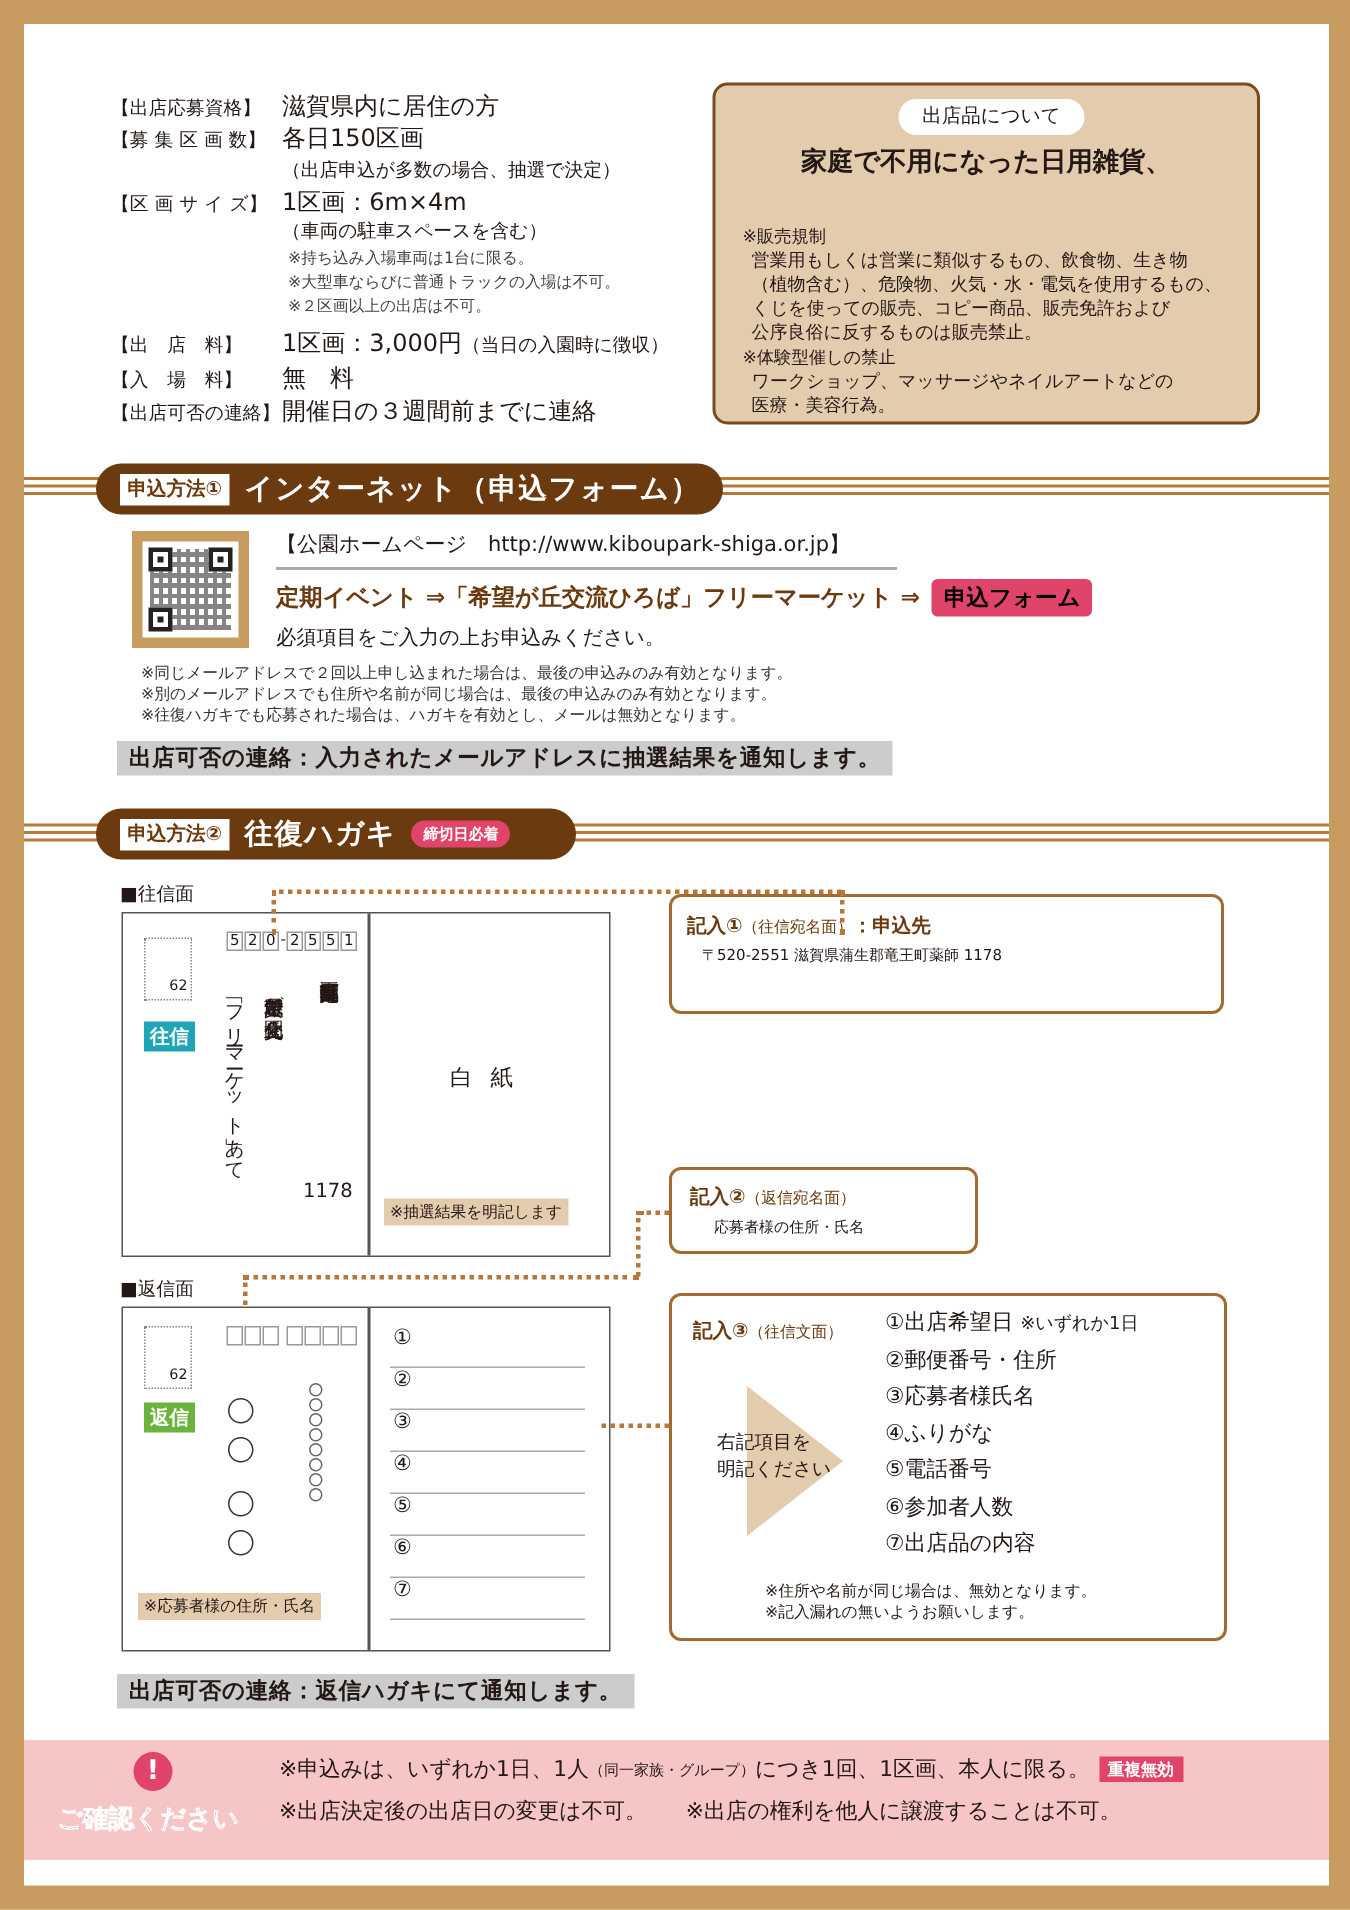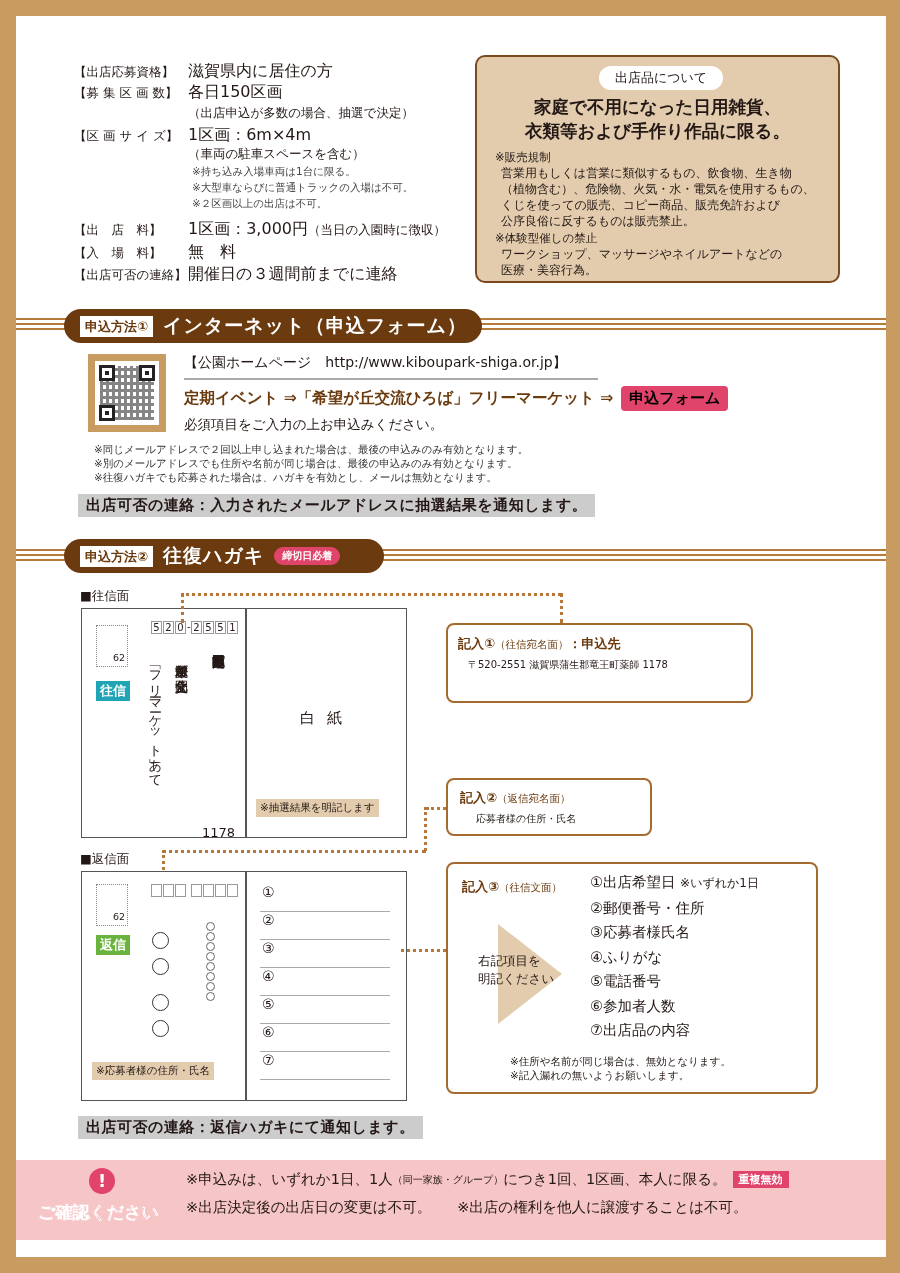--- a/index.html
+++ b/index.html
@@ -1,19 +1,19 @@
 <!DOCTYPE html>
 <html><head>
 <meta charset="utf-8">
 <style>
   * { box-sizing: border-box; margin: 0; padding: 0; }
   html, body { width: 900px; height: 1273px; background: #c89c61; overflow: hidden; }
   body { font-family: "DejaVu Sans", "Liberation Sans", sans-serif; color: #231815; position: relative; }
   .page { position: absolute; left: 16px; top: 16px; width: 870px; height: 1241px; background: #fff; }
-  .abs { position: absolute; margin-top: 38px; }
+  .abs { position: absolute; }
 
   
   .req-row { position: absolute; left: 74px; display: flex; align-items: baseline; white-space: nowrap; }
   .req-label { width: 114px; font-size: 12.5px; color: #231815; letter-spacing: 0px; }
   .req-value { font-size: 16px; }
   .req-sub { position: absolute; left: 188px; font-size: 12.5px; white-space: nowrap; }
   .req-note { position: absolute; left: 192px; font-size: 10.5px; color: #444; white-space: nowrap; }
   .req-inline-small { font-size: 12.5px; }
 
   
@@ -118,21 +118,20 @@
     <span class="req-value">無　料</span>
   </div>
   <div class="req-row" style="top:248px;left:58px;font-family:Liberation Mono, monospace;">
     <span class="req-label">【出店可否の連絡】</span>
     <span class="req-value">開催日の３週間前までに連絡</span>
   </div>
 
   <div class="items-box" style="left:459px;top:39px;">
     <div class="items-pill">出店品について</div>
     <div class="items-head" style="top:38px;">家庭で不用になった日用雑貨、</div>
-    <div class="items-head" style="top:62px;">衣類等および手作り作品に限る。</div>
     <div class="items-note-h" style="top:93px;">※販売規制</div>
     <div class="items-note-b" style="top:108px;">
       <div>営業用もしくは営業に類似するもの、飲食物、生き物</div>
       <div>（植物含む）、危険物、火気・水・電気を使用するもの、</div>
       <div>くじを使っての販売、コピー商品、販売免許および</div>
       <div>公序良俗に反するものは販売禁止。</div>
     </div>
     <div class="items-note-h" style="top:174px;">※体験型催しの禁止</div>
     <div class="items-note-b" style="top:189px;">
       <div>ワークショップ、マッサージやネイルアートなどの</div>
@@ -199,21 +198,21 @@
         <span>1</span>
     </div>
     <div class="vtext" style="left:129px;top:36px;">滋賀県蒲生郡竜王町薬師</div>
     <div class="abs" style="left:120px;top:178px;font-size:13px;">1178</div>
     <div class="vtext" style="left:92px;top:46px;">滋賀県希望が丘文化公園</div>
     <div class="vtext" style="left:66px;top:52px;">「フリーマーケット」あて</div>
     <div class="blank-paper" style="left:218px;top:100px;">白紙</div>
     <div class="beige-note" style="left:174px;top:190px;">※抽選結果を明記します</div>
   </div>
 
-  <div class="fill-box" style="left:430px;top:607px;width:307px;height:80px;">
+  <div class="fill-box" style="left:430px;top:580px;width:370px;height:80px;">
     <div class="fill-title" style="left:10px;top:10px;">
       <span>記入①</span><small>（往信宛名面）</small><span>：申込先</span>
     </div>
     <div class="fill-body" style="left:20px;top:30px;">〒520-2551 滋賀県蒲生郡竜王町薬師 1178</div>
   </div>
 
   <div class="dot-h" style="left:165px;top:577px;width:380px;"></div>
   <div class="dot-v" style="left:165px;top:577px;height:30px;"></div>
   <div class="dot-v" style="left:544px;top:577px;height:30px;"></div>
 

